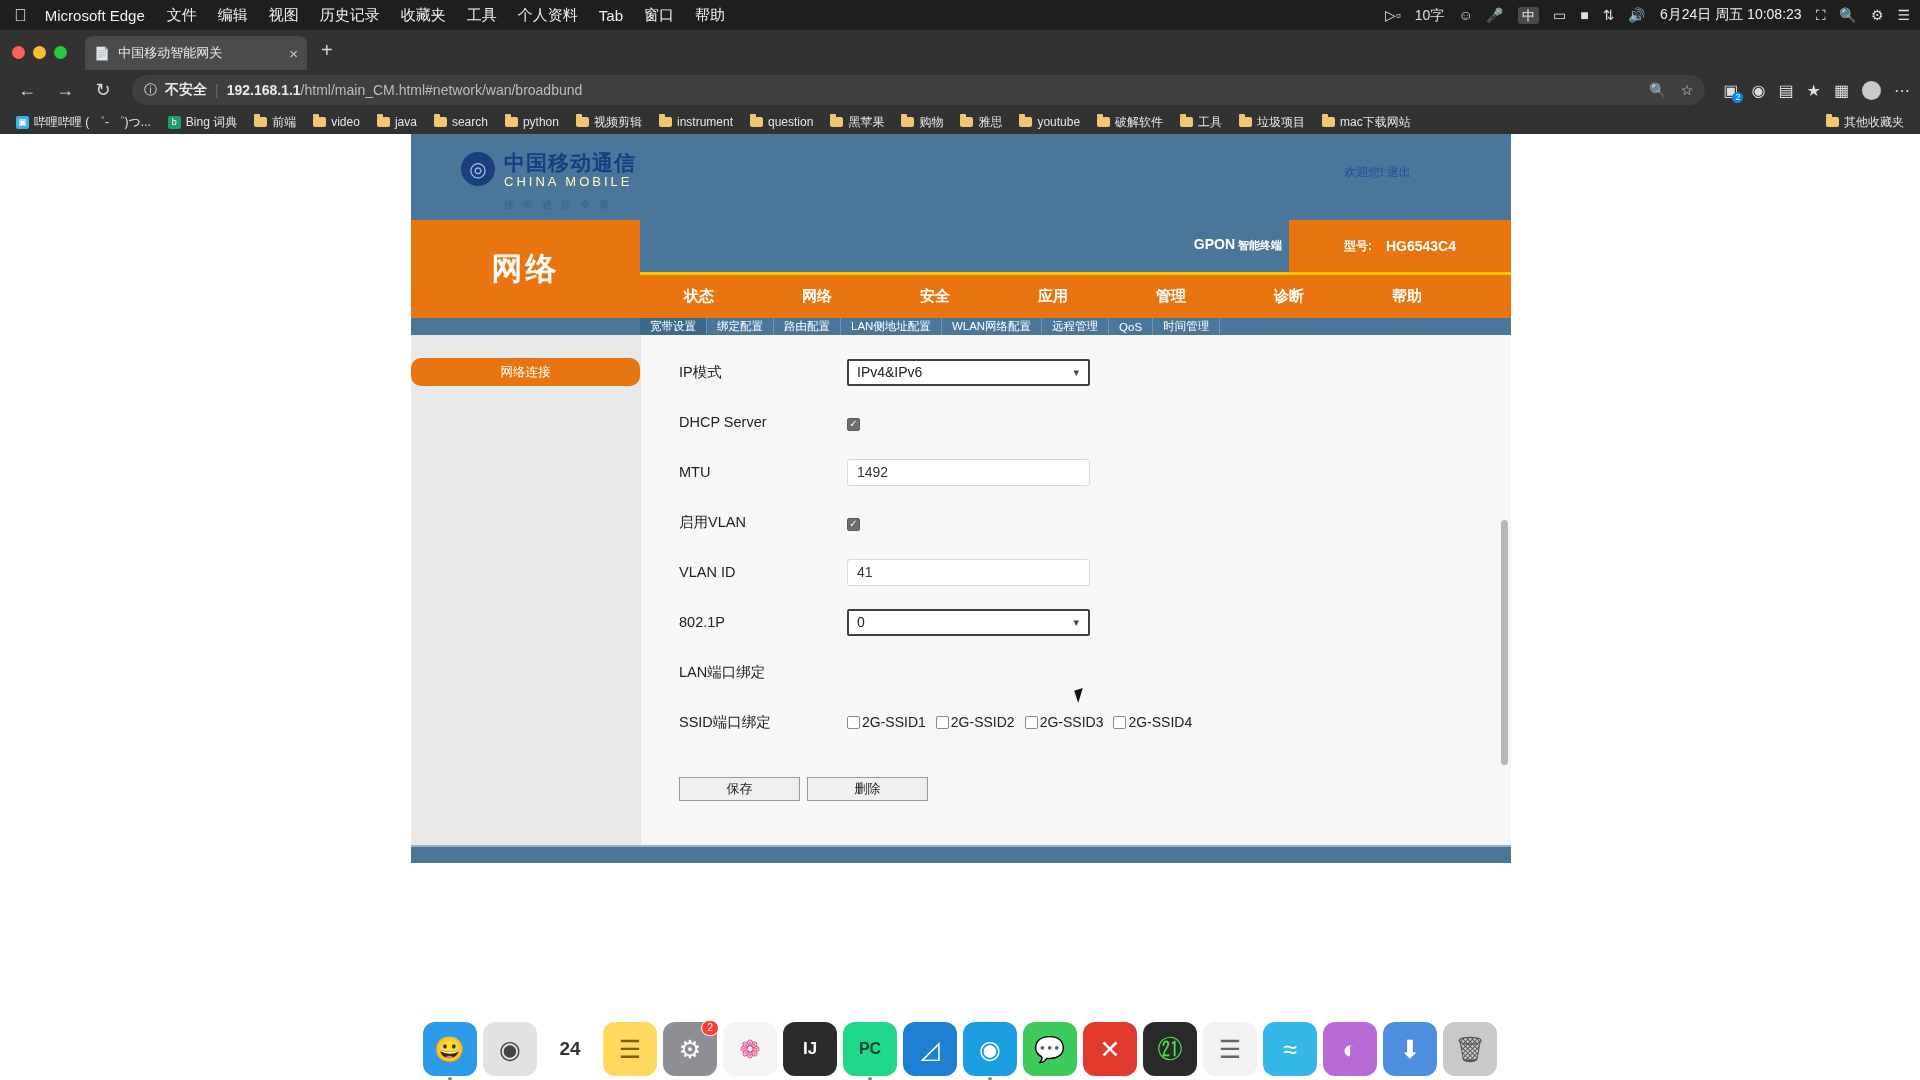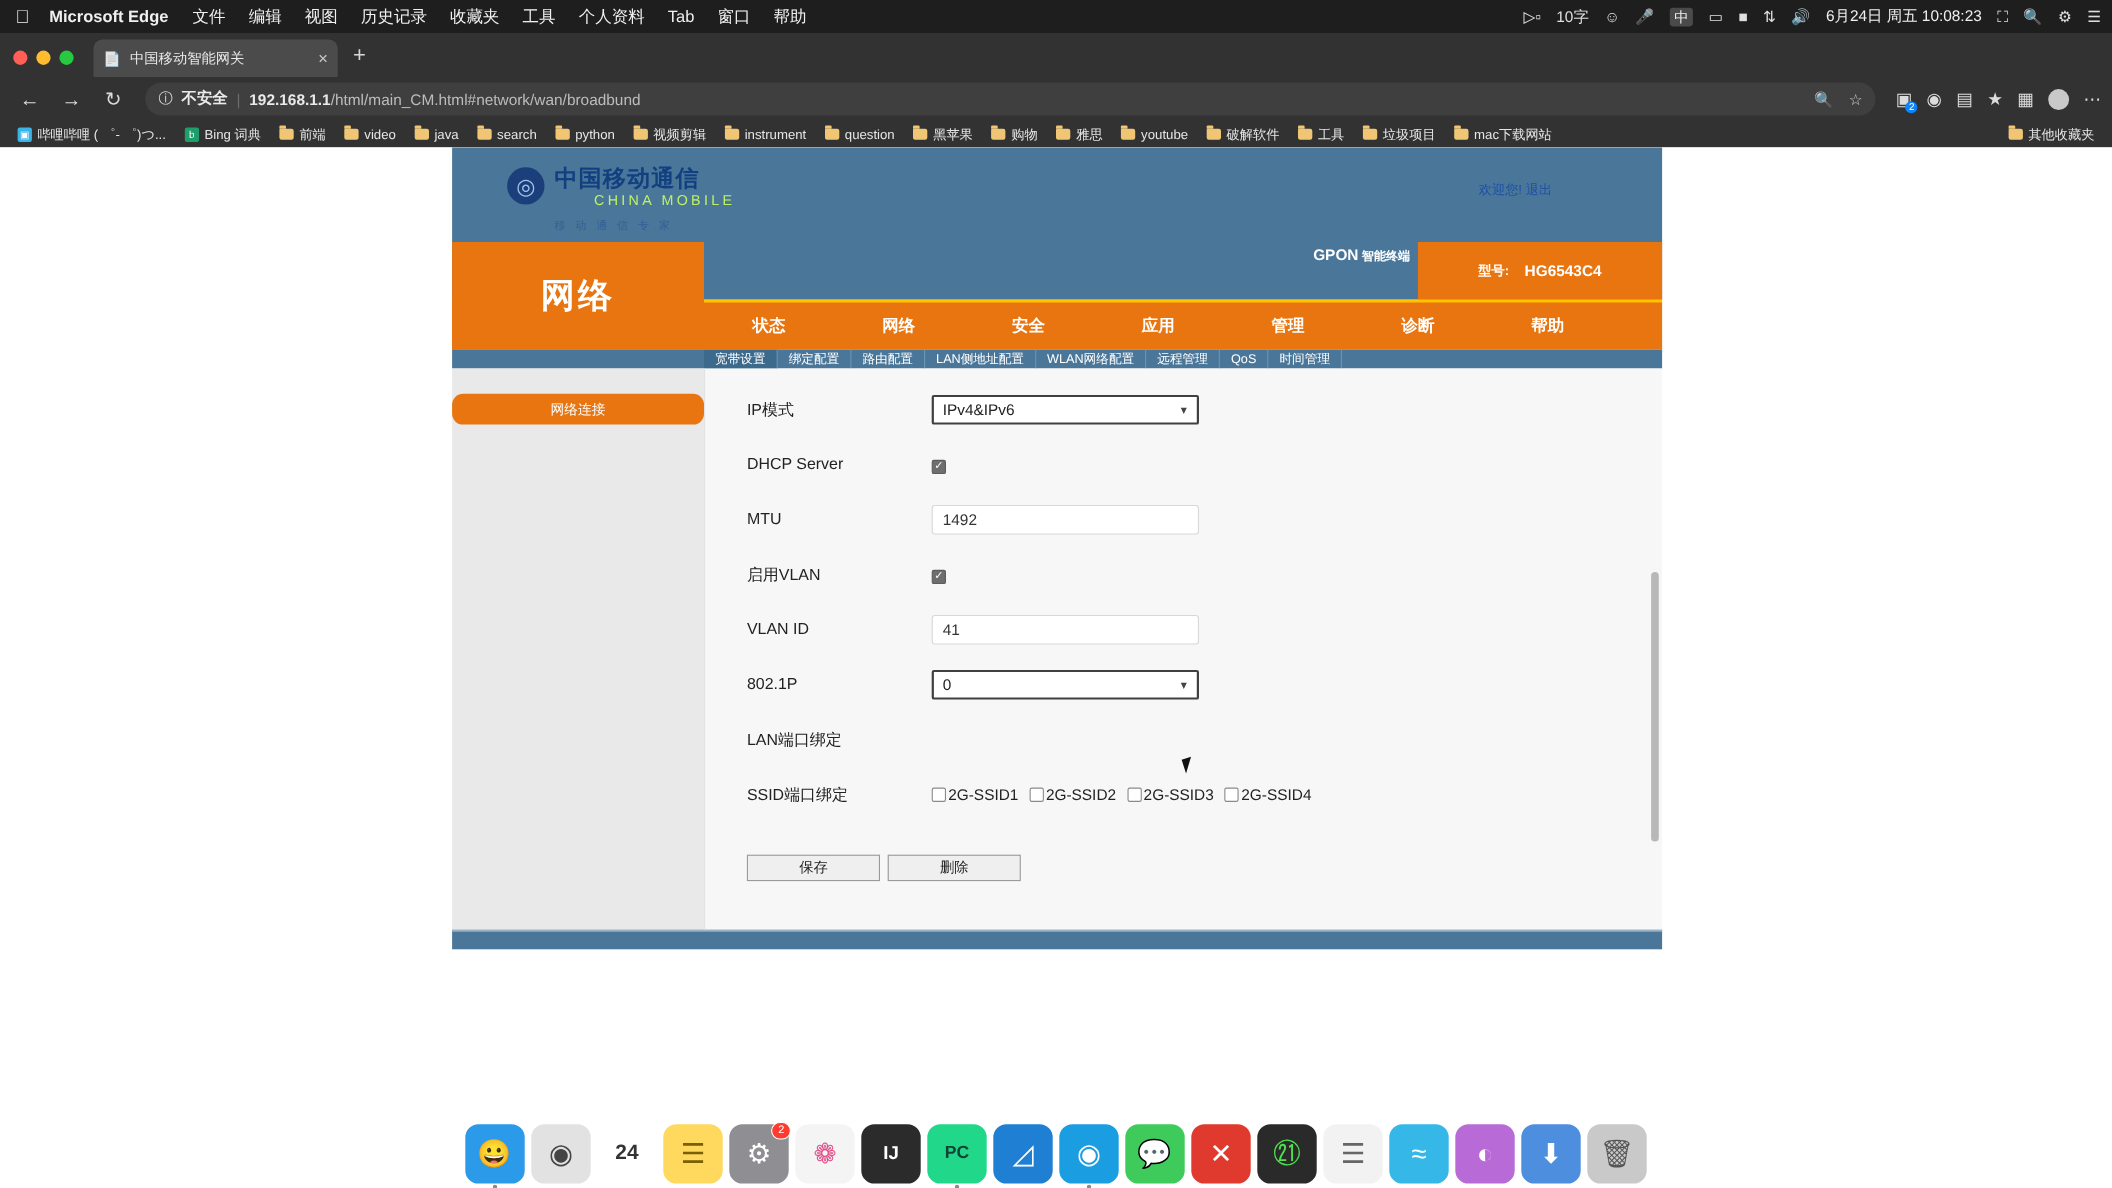--- a/index.html
+++ b/index.html
@@ -13,21 +13,21 @@
   
   .macbar {
     height: 30px; width: 100%;
     background: #1e1e1e;
     display: flex; align-items: center;
     color: #f0f0f0; font-size: 15px;
     padding: 0 14px;
     position: relative;
   }
   .apple-logo { font-size: 17px; margin-right: 18px; line-height: 1; }
-  .macbar .app-name { font-weight: bold; margin-right: 22px; font-size: 15px; }
+  .macbar .app-name { font-weight: normal; margin-right: 22px; font-size: 15px; }
   .macbar .mitem { margin-right: 21px; font-size: 15px; white-space: nowrap; }
   .macbar-right {
     position: absolute; right: 10px; top: 0; height: 30px;
     display: flex; align-items: center; gap: 14px; font-size: 14px;
   }
   .macbar-right .ic { font-size: 14px; opacity: .92; line-height: 1; }
   .macbar-right .ime-box {
     background: #4a4a4a; border-radius: 3px; padding: 0 4px; line-height: 17px; font-size: 13px;
   }
   .macbar-right .clock { font-size: 14px; white-space: nowrap; }
@@ -97,36 +97,36 @@
   }
   .r-top {
     height: 86px; background: #4a7799; position: relative;
   }
   .logo-wrap { position: absolute; left: 50px; top: 18px; display: flex; align-items: flex-start; gap: 9px; }
   .logo-mark {
     width: 34px; height: 34px; border-radius: 50%; background: #1b3f7a;
     display: flex; align-items: center; justify-content: center; color: #9fc3e8; font-size: 20px;
   }
   .logo-txt-cn { color: #123f80; font-size: 21px; font-weight: bold; letter-spacing: 1px; line-height: 22px;}
-  .logo-txt-en { color: #bef264; font-size: 13px; letter-spacing: 3px; line-height: 16px; margin-left: 36px; }
+  .logo-txt-en { color: #fef9c3; font-size: 13px; letter-spacing: 3px; line-height: 16px; }
   .logo-sub { color: #2b5a94; font-size: 10px; letter-spacing: 9px; margin-top: 8px; opacity:.8;}
   .welcome {
     position: absolute; right: 100px; top: 30px; font-size: 12px; color: #1e4fa6;
   }
   .welcome a { color: #1e4fa6; text-decoration: none; }
 
   .r-mid { height: 52px; background: #4a7799; position: relative; display:flex; }
   .brand-box {
     width: 229px; background: #e8750f; color: #fff;
     display: flex; align-items: center; justify-content: center;
     font-size: 31px; font-weight: bold; letter-spacing: 3px;
     position: absolute; left: 0; top: 0; height: 98px; z-index: 4;
   }
   .gpon {
-    position: absolute; right: 229px; top: 3px; color: #fff; font-size: 14px; font-weight: bold;
+    position: absolute; right: 229px; top: 16px; color: #fff; font-size: 14px; font-weight: bold;
   }
   .gpon small { font-size: 11px; font-weight: bold; margin-left: 3px; }
   .model {
     position: absolute; right: 0; top: 0; width: 222px; height: 52px; background: #e8750f;
     color: #fff; display: flex; align-items: center; justify-content: center; font-size: 14px; font-weight: bold; gap: 12px;
   }
   .model .mlabel { font-size: 12px; font-weight: bold; margin-right: 2px; }
 
   .r-nav {
     height: 46px; background: #e8750f; border-top: 3px solid #ffc400;

